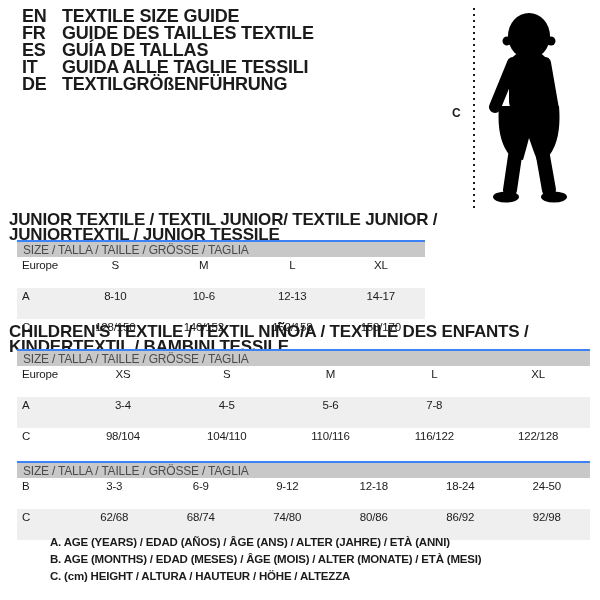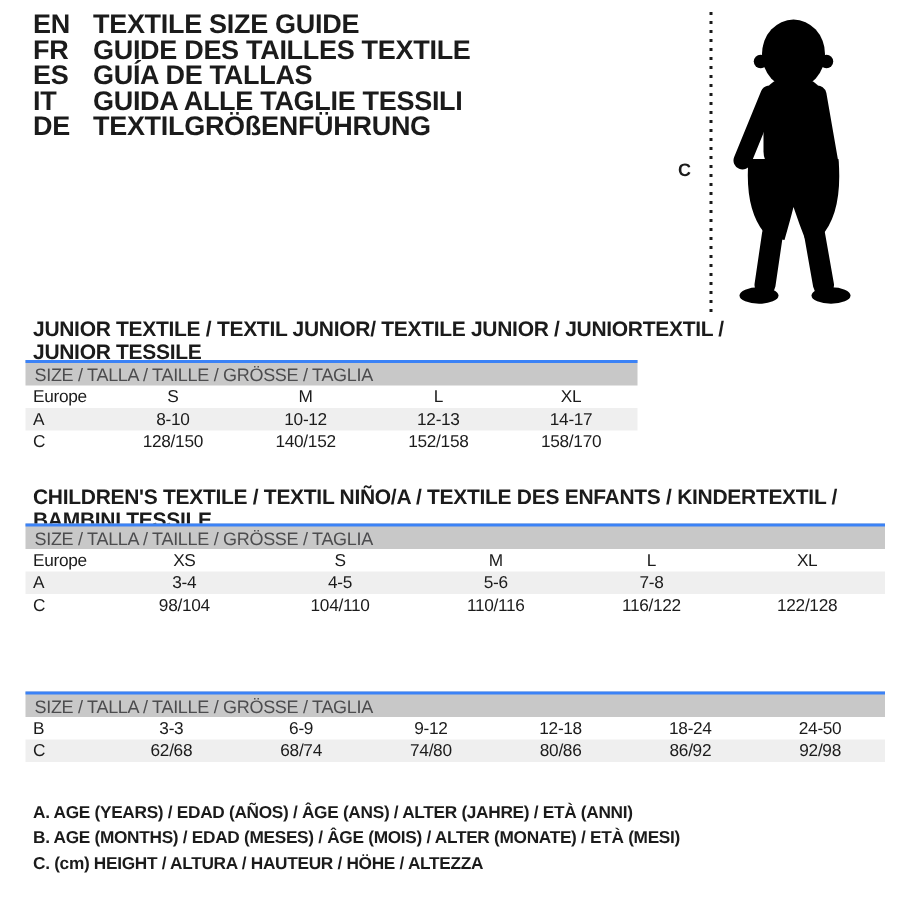--- a/index.html
+++ b/index.html
@@ -12,40 +12,40 @@
   .lang-row{display:flex;height:17px;line-height:17px;font-size:18px;font-weight:700;}
   .lang-code{width:40px;}
   
   .dotted-line{
     position:absolute;left:473px;top:8px;width:2px;height:202px;
     background:repeating-linear-gradient(to bottom,#1a1a1a 0 2px,transparent 2px 6px);
   }
   .c-label{position:absolute;left:452px;top:106px;font-size:12px;font-weight:700;}
   .baby-svg{position:absolute;left:482px;top:10px;}
   
-  .tbl-title{position:absolute;left:22px;font-size:14px;font-weight:700;line-height:15px;}
+  .tbl-title{position:absolute;left:9px;font-size:17px;font-weight:700;line-height:15px;}
   .title-t1{top:212px;width:480px;}
   .title-t2{top:324px;width:560px;}
   .title-t3{top:423px;width:560px;}
   .tbl{position:absolute;left:17px;}
   .tbl-1{top:240px;width:408px;}
   .tbl-2{top:349px;width:573px;}
   .tbl-3{top:461px;width:573px;}
   .size-bar{
     height:17px;line-height:17px;background:#c8c8c8;color:#4c4c4e;
     border-top:2px solid #3b82f6;padding-left:6px;font-size:12px;font-weight:400;
     box-sizing:border-box;
   }
-  .trow{display:grid;height:15px;line-height:16px;font-size:11.5px;}
+  .trow{display:grid;height:31px;line-height:16px;font-size:11.5px;}
   .trow.shaded{background:#efefef;}
   .tlabel{padding-left:5px;text-align:left;}
   .tcell{text-align:center;}
   
   .notes{position:absolute;left:22px;top:534px;}
-  .note-line{height:17px;line-height:17px;font-size:11.5px;font-weight:700;}
+  .note-line{height:17px;line-height:17px;font-size:11.5px;font-weight:700;margin-left:28px;}
 </style>
 </head>
 <body>
 
 <div class="page">
 
   <div class="lang-list">
       <div class="lang-row">
         <div class="lang-code">EN</div>
         <div>TEXTILE SIZE GUIDE</div>
@@ -99,21 +99,21 @@
         <div class="trow" style="grid-template-columns: 54px repeat(4, 1fr);">
           <div class="tlabel">Europe</div>
           <div class="tcell">S</div>
           <div class="tcell">M</div>
           <div class="tcell">L</div>
           <div class="tcell">XL</div>
         </div>
         <div class="trow shaded" style="grid-template-columns: 54px repeat(4, 1fr);">
           <div class="tlabel">A</div>
           <div class="tcell">8-10</div>
-          <div class="tcell">10-12</div>
+          <div class="tcell">10-6</div>
           <div class="tcell">12-13</div>
           <div class="tcell">14-17</div>
         </div>
         <div class="trow" style="grid-template-columns: 54px repeat(4, 1fr);">
           <div class="tlabel">C</div>
           <div class="tcell">128/150</div>
           <div class="tcell">140/152</div>
           <div class="tcell">152/158</div>
           <div class="tcell">158/170</div>
         </div>

